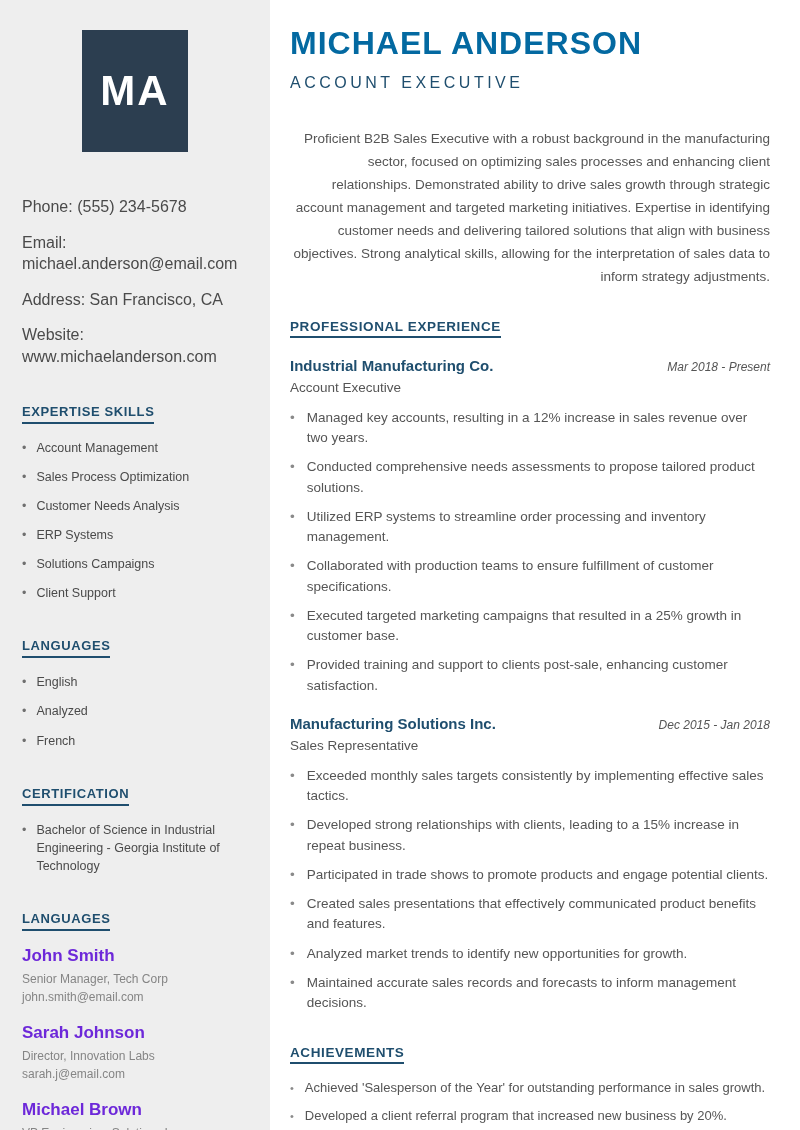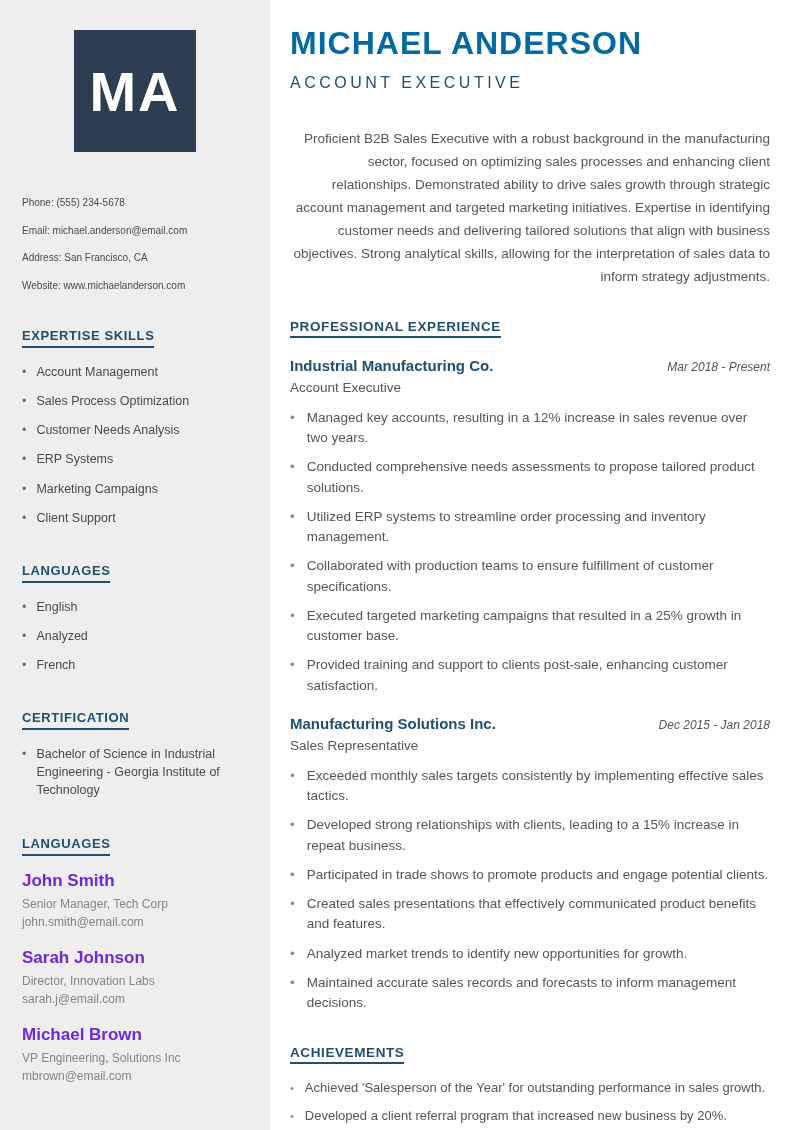--- a/index.html
+++ b/index.html
@@ -2,24 +2,24 @@
 <html><head>
 <meta charset="utf-8">
 <style>
   * { margin:0; padding:0; box-sizing:border-box; }
   html, body { width:800px; }
   body { font-family:"Liberation Sans", sans-serif; background:#ffffff; }
   .page { display:flex; width:800px; min-height:1130px; background:#ffffff; }
 
   
   .sidebar { width:270px; flex-shrink:0; background:#eeeeee; padding:30px 22px 30px 22px; }
-  .monogram { width:122px; height:122px; background:#2c3e50; color:#ffffff;
+  .monogram { width:106px; height:122px; background:#2c3e50; color:#ffffff;
     display:flex; align-items:center; justify-content:center;
-    font-size:56px; font-weight:600; letter-spacing:2px; margin:0 auto 44px auto; }
-  .contact-line { font-size:10px; color:#4a4a4a; margin-bottom:14px; line-height:1.35; }
+    font-size:42px; font-weight:600; letter-spacing:2px; margin:0 auto 44px auto; }
+  .contact-line { font-size:16px; color:#4a4a4a; margin-bottom:14px; line-height:1.35; }
   .side-section { margin-top:34px; }
   .side-heading { display:inline-block; font-size:13px; font-weight:bold; color:#1f4e6e;
     letter-spacing:0.6px; border-bottom:2px solid #1f4e6e; padding-bottom:3px; margin-bottom:15px; }
   .side-list { list-style:none; }
   .side-list li { display:flex; font-size:12.5px; color:#4a4a4a; line-height:1.45; margin-bottom:11px; }
   .side-list li::before { content:"\2022"; color:#6f6f6f; margin-right:10px; flex-shrink:0; }
   .ref { margin-bottom:17px; }
   .ref-name { font-size:17px; font-weight:bold; color:#6d28d9; margin-bottom:4px; }
   .ref-title, .ref-email { font-size:12px; color:#858585; line-height:1.5; }
 
@@ -62,21 +62,21 @@
       <p class="contact-line">Website: www.michaelanderson.com</p>
     </div>
 
     <div class="side-section">
       <div class="side-heading">EXPERTISE SKILLS</div>
       <ul class="side-list">
         <li>Account Management</li>
         <li>Sales Process Optimization</li>
         <li>Customer Needs Analysis</li>
         <li>ERP Systems</li>
-        <li>Marketing Campaigns</li>
+        <li>Solutions Campaigns</li>
         <li>Client Support</li>
       </ul>
     </div>
 
     <div class="side-section">
       <div class="side-heading">LANGUAGES</div>
       <ul class="side-list">
         <li>English</li>
         <li>Analyzed</li>
         <li>French</li>

